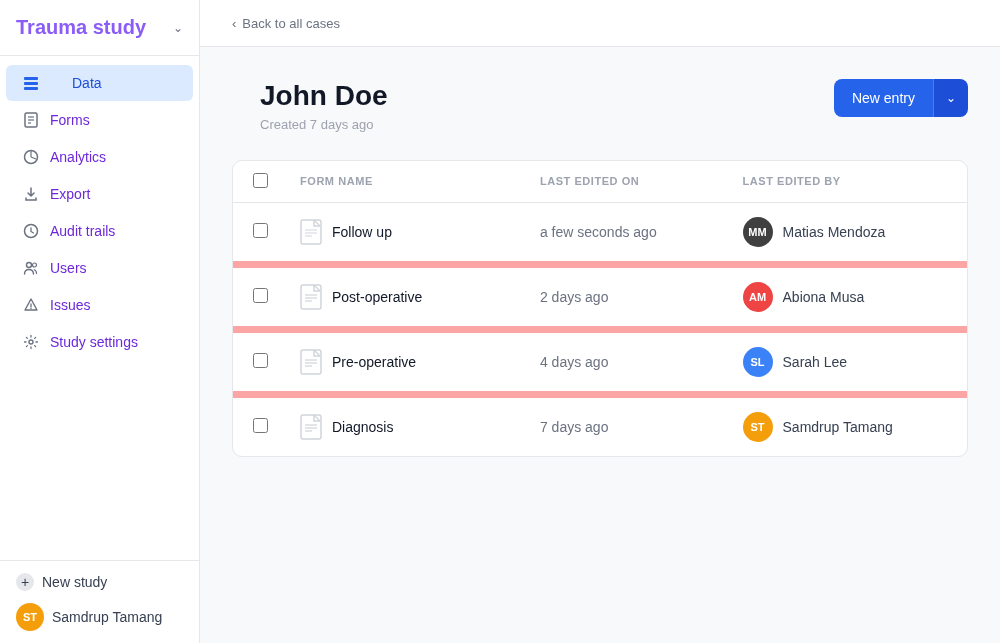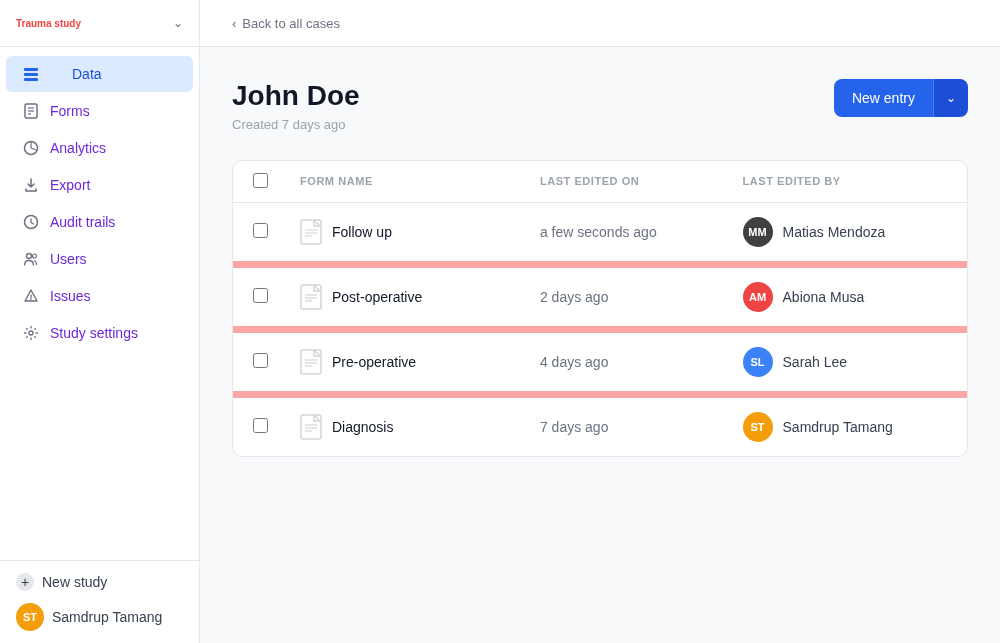--- a/index.html
+++ b/index.html
@@ -16,23 +16,23 @@
       flex-shrink: 0;
     }
     .sidebar-header {
       display: flex;
       align-items: center;
       justify-content: space-between;
       padding: 16px 16px;
       border-bottom: 1px solid #e5e7eb;
     }
     .sidebar-title {
-      font-size: 10px;
+      font-size: 20px;
       font-weight: 600;
-      color: #ef4444;
+      color: #8b5cf6;
     }
     .sidebar-chevron {
       color: #6b7280;
       font-size: 12px;
     }
     .sidebar-nav {
       flex: 1;
       padding: 8px 0;
     }
     .sidebar-item {
@@ -121,20 +121,21 @@
     .content-area {
       flex: 1;
       padding: 32px 32px;
       overflow-y: auto;
     }
     .page-header {
       display: flex;
       align-items: flex-start;
       justify-content: space-between;
       margin-bottom: 28px;
+      margin-left: 28px;
     }
     .page-title {
       font-size: 28px;
       font-weight: 700;
       color: #111827;
       line-height: 1.2;
     }
     .page-subtitle {
       font-size: 13px;
       color: #9ca3af;

